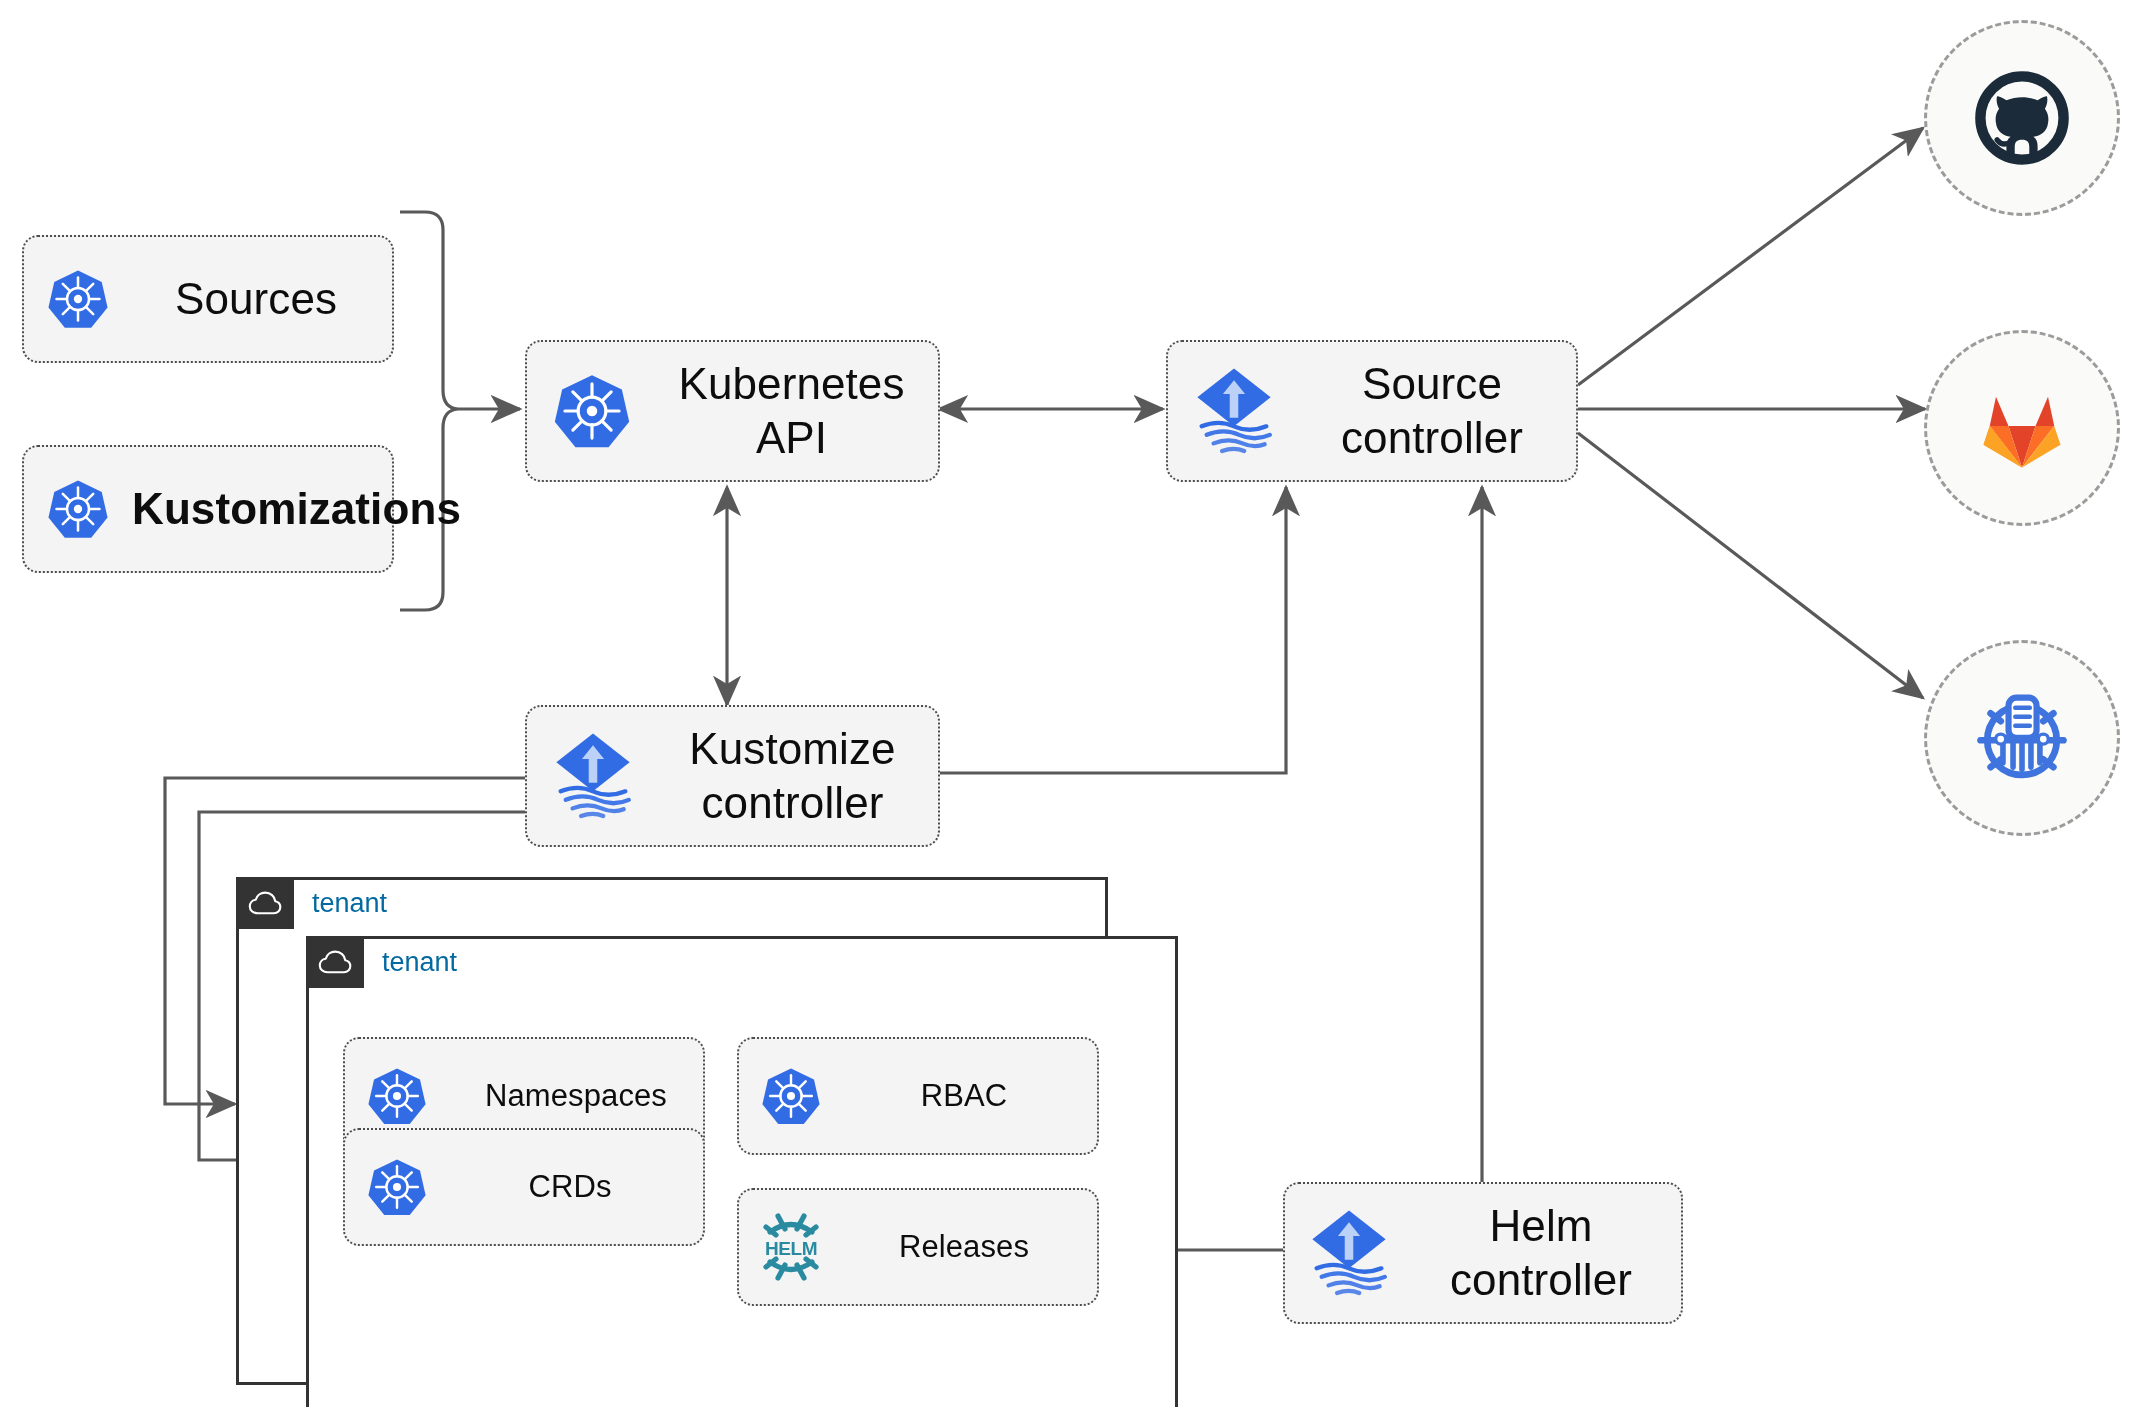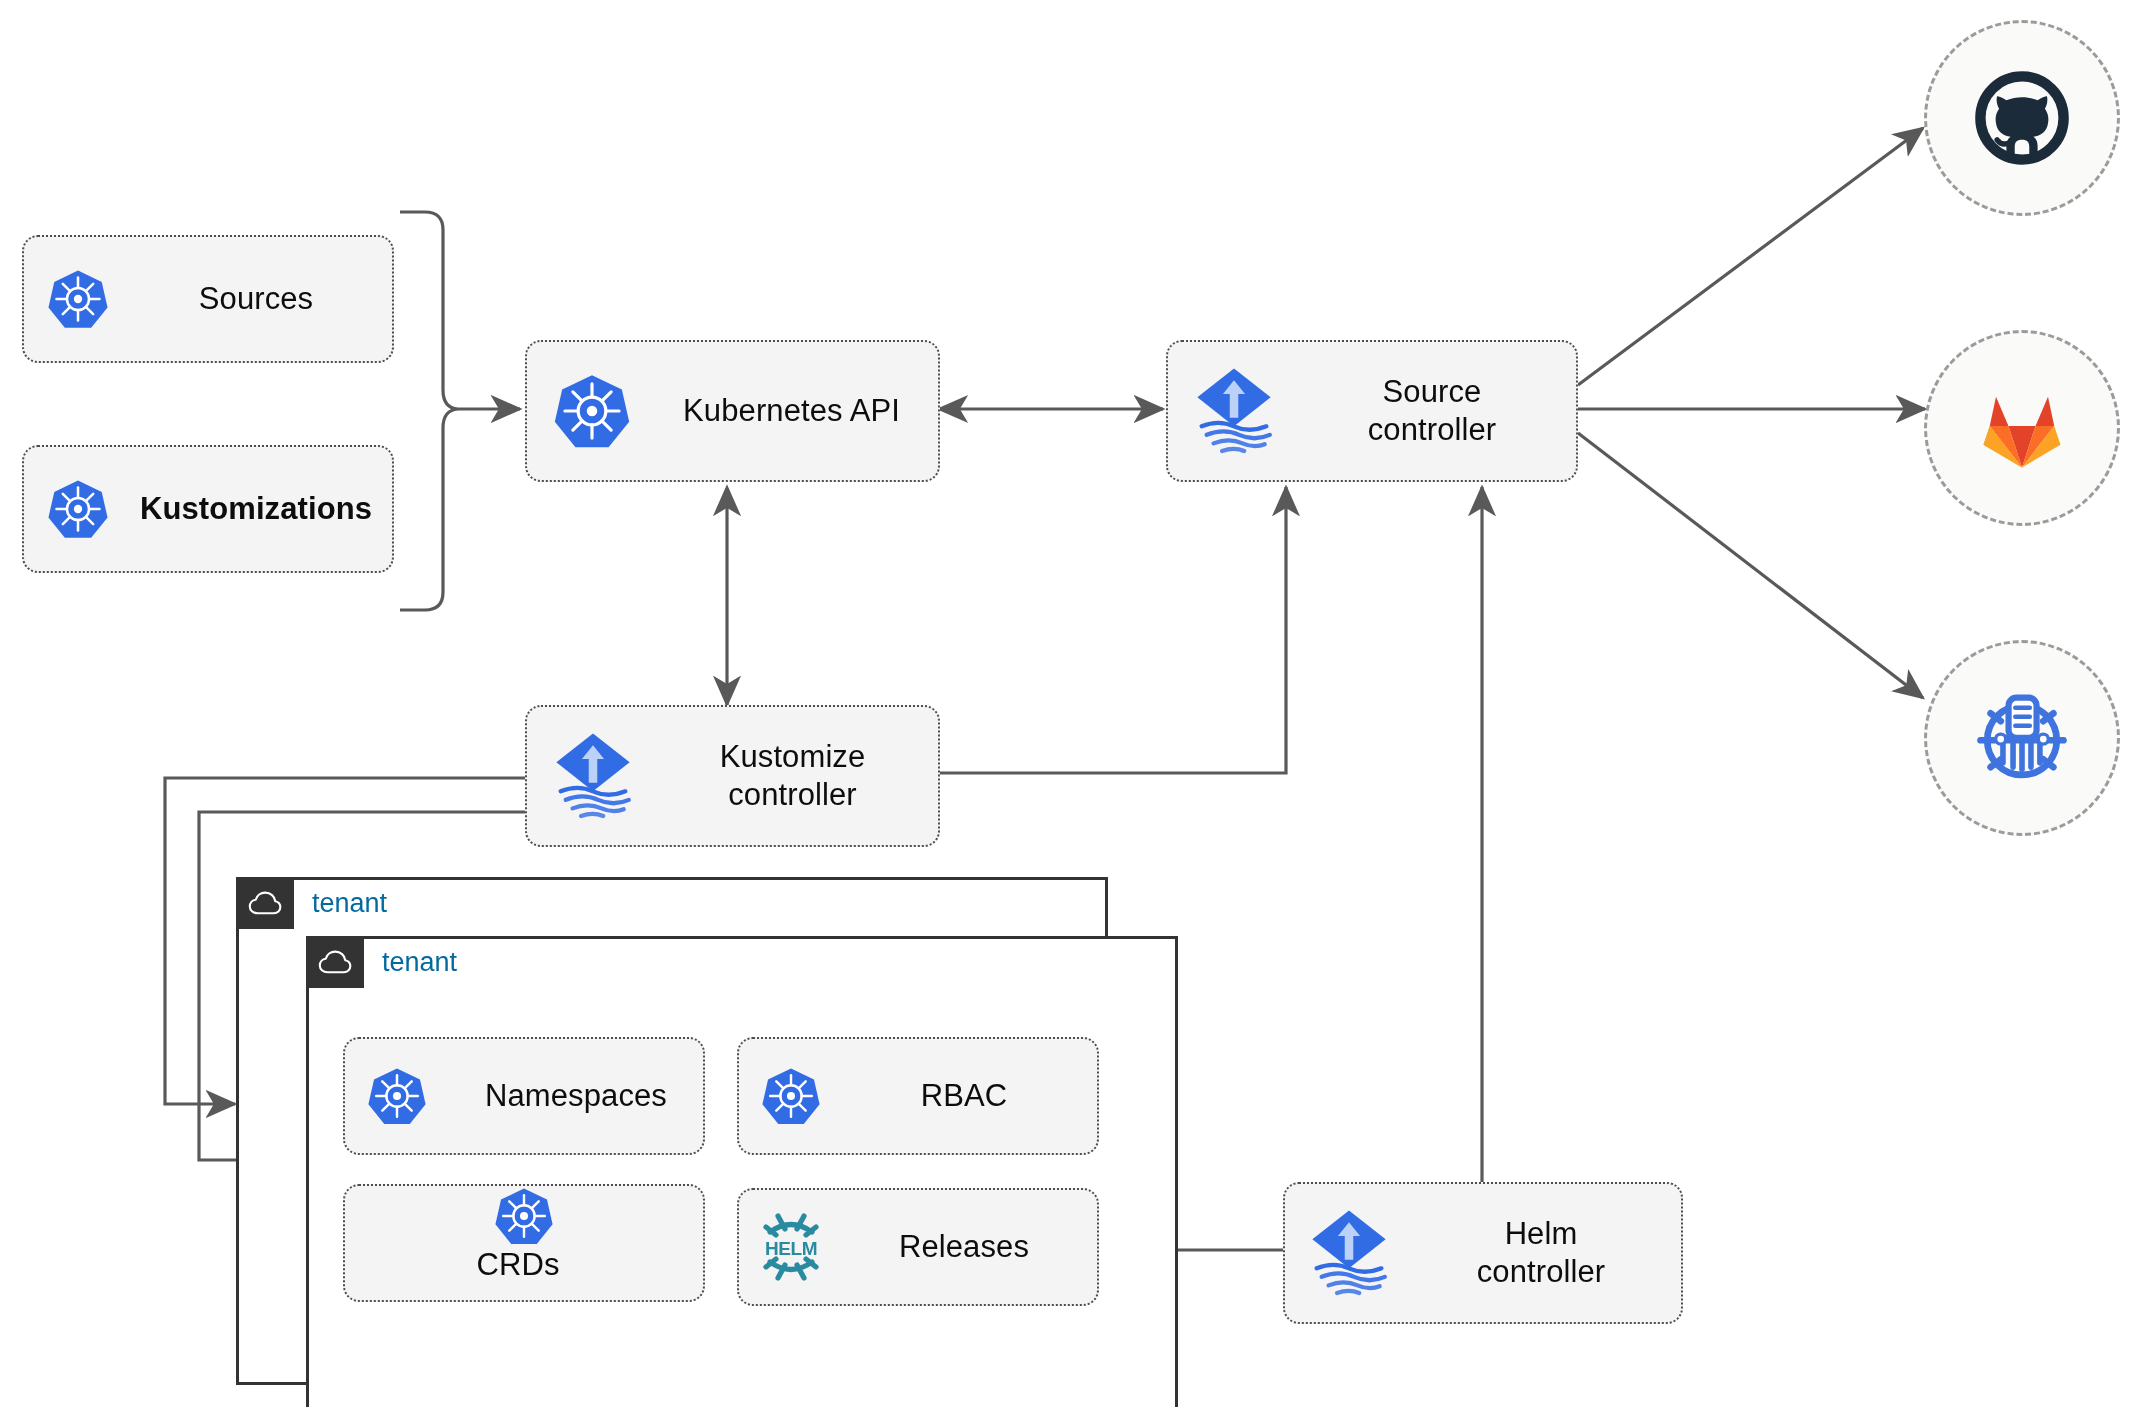--- a/index.html
+++ b/index.html
@@ -37,21 +37,21 @@
   .node .ico {
     flex: 0 0 auto;
     display: flex;
     align-items: center;
     justify-content: center;
   }
   .node .lbl {
     flex: 1 1 auto;
     text-align: center;
     color: #0d0d0d;
-    font-size: 31px;
+    font-size: 44px;
     line-height: 1.22;
     letter-spacing: .1px;
     white-space: pre-line;
     padding-right: 12px;
   }
   .node.small .lbl { font-size: 31px; }
 
   
   .circ {
     position: absolute;
@@ -315,21 +315,21 @@
             <path d="M40.1 40.1 L47.7 47.7"></path>
           <path d="M23.9 40.1 L16.3 47.7"></path>
             <path d="M40.1 23.9 L47.7 16.3"></path>
         </g>
         <circle cx="32" cy="32" r="4.3" fill="#ffffff"></circle>
       </svg>
     </span>
     <span class="lbl">RBAC</span>
   </div>
 
-  <div class="node small" style="left:343px; top:1184px; width:362px; height:118px;flex-direction:column;">
+  <div class="node small" style="left:343px; top:1128px; width:362px; height:118px;">
     <span class="ico" style="width:104px;">
       <svg width="60" height="60" viewBox="0 0 64 64" aria-hidden="true">
         <path d="M32 2.6 L56.5 14.4 L62.5 40.8 L45.6 61.8 L18.4 61.8 L1.5 40.8 L7.5 14.4 Z" fill="#326CE5"></path>
         <g fill="none" stroke="#ffffff" stroke-width="2.6" stroke-linecap="round">
           <circle cx="32" cy="32" r="11.4"></circle>
           <path d="M32 20.6 L32 9.8"></path>
             <path d="M32 43.4 L32 54.2"></path>
           <path d="M20.6 32 L9.8 32"></path>
             <path d="M43.4 32 L54.2 32"></path>
           <path d="M23.9 23.9 L16.3 16.3"></path>

